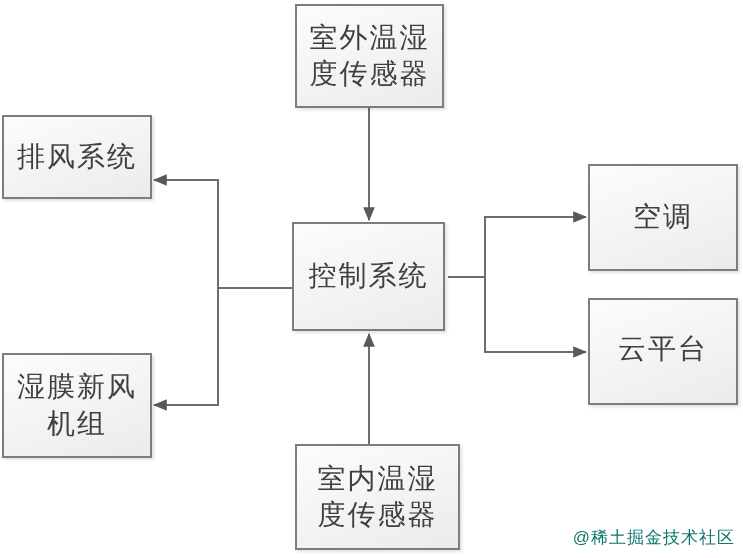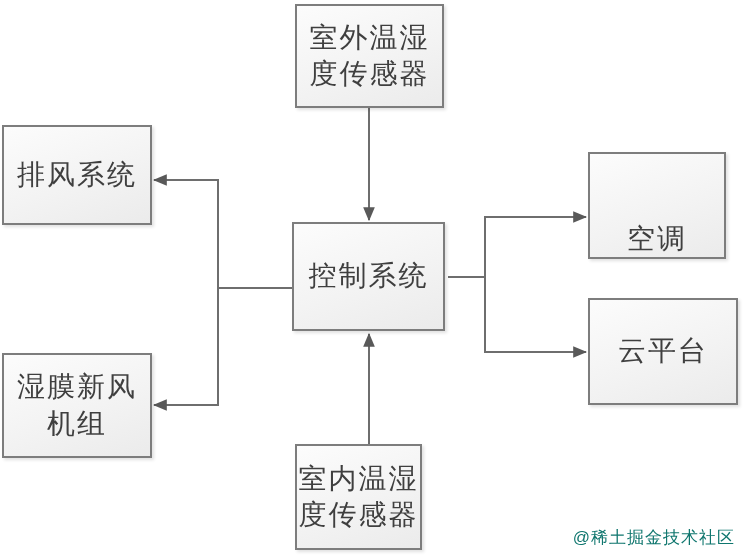--- a/index.html
+++ b/index.html
@@ -35,26 +35,26 @@
     text-align: center;
     color: #3f3f3f;
     font-size: 28px;
     line-height: 1.3;
   }
   .node .label {
     white-space: pre-line;
     letter-spacing: 2px;
   }
   #node-outdoor   { left: 295px; top: 4px;   width: 149px; height: 104px; }
-  #node-exhaust   { left: 2px;   top: 125px; width: 150px; height: 100px; }
+  #node-exhaust   { left: 2px;   top: 115px; width: 150px; height: 84px; }
   #node-control   { left: 292px; top: 222px; width: 153px; height: 109px; }
-  #node-ac        { left: 588px; top: 152px; width: 138px; height: 107px; align-items: flex-end; }
-  #node-cloud     { left: 588px; top: 298px; width: 150px; height: 107px; }
+  #node-ac        { left: 588px; top: 164px; width: 150px; height: 107px; }
+  #node-cloud     { left: 588px; top: 298px; width: 150px; height: 107px; font-family: Liberation Mono, monospace; }
   #node-freshair  { left: 2px;   top: 353px; width: 150px; height: 105px; }
-  #node-indoor    { left: 295px; top: 444px; width: 127px; height: 106px; }
+  #node-indoor    { left: 295px; top: 444px; width: 165px; height: 106px; }
   .watermark {
     position: absolute;
     right: 8px;
     bottom: 9px;
     font-size: 17px;
     color: #0f766e;
     font-family: "Liberation Sans", "DejaVu Sans", sans-serif;
     letter-spacing: 1px;
   }
 </style>

